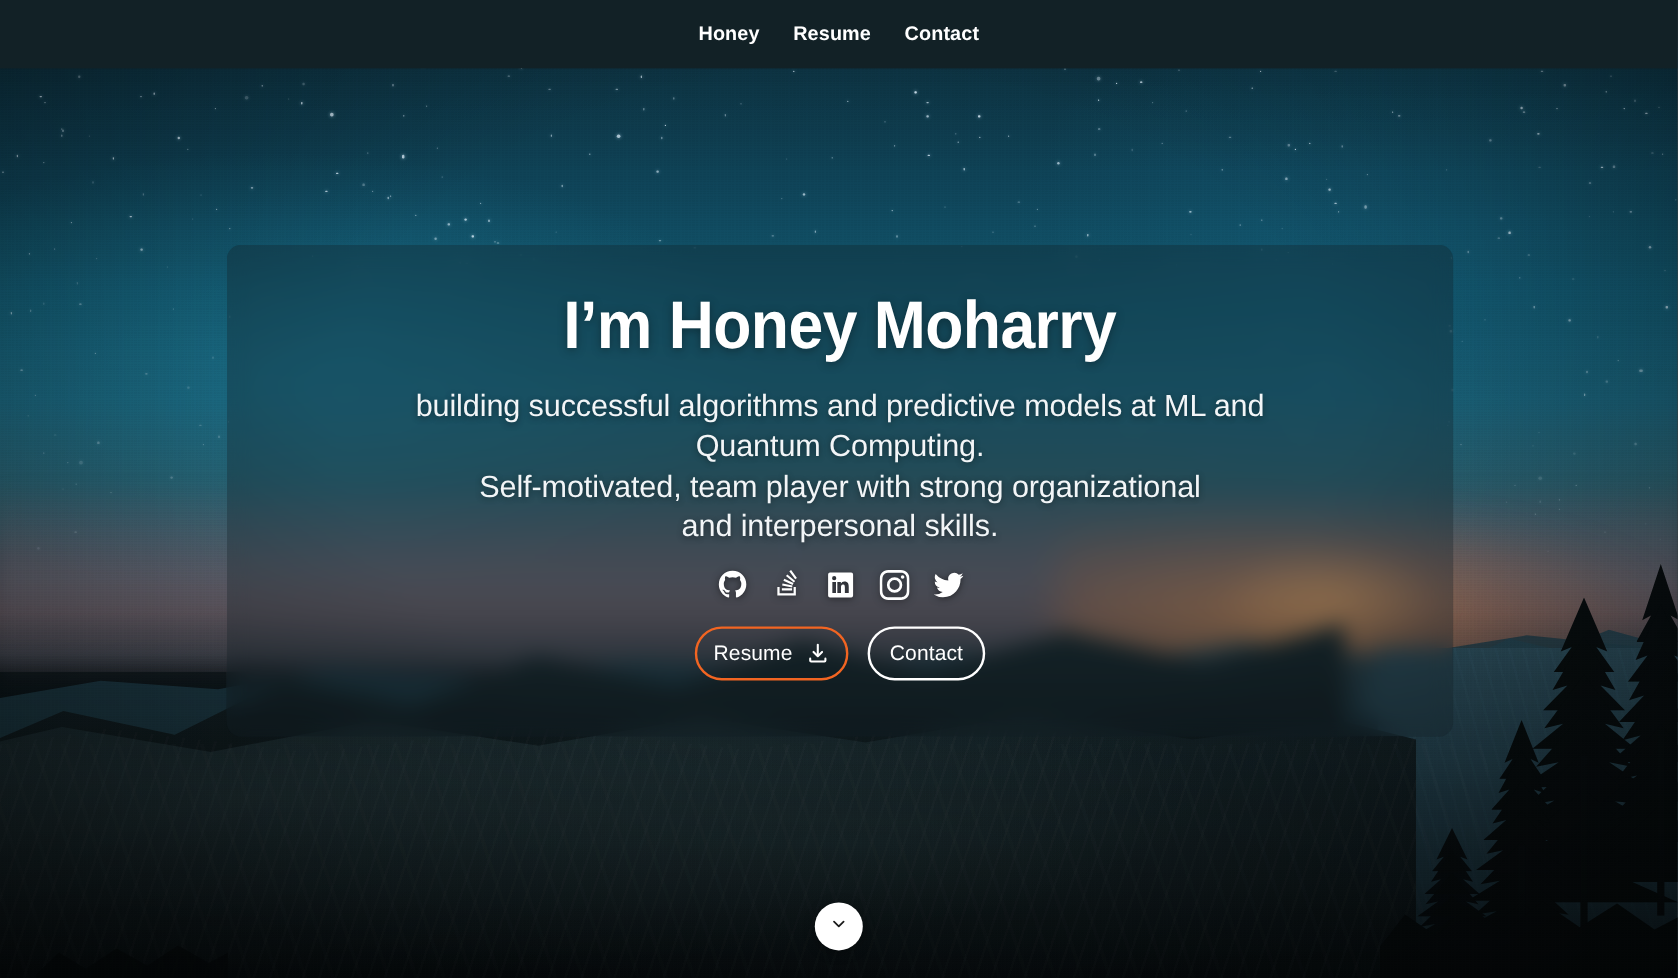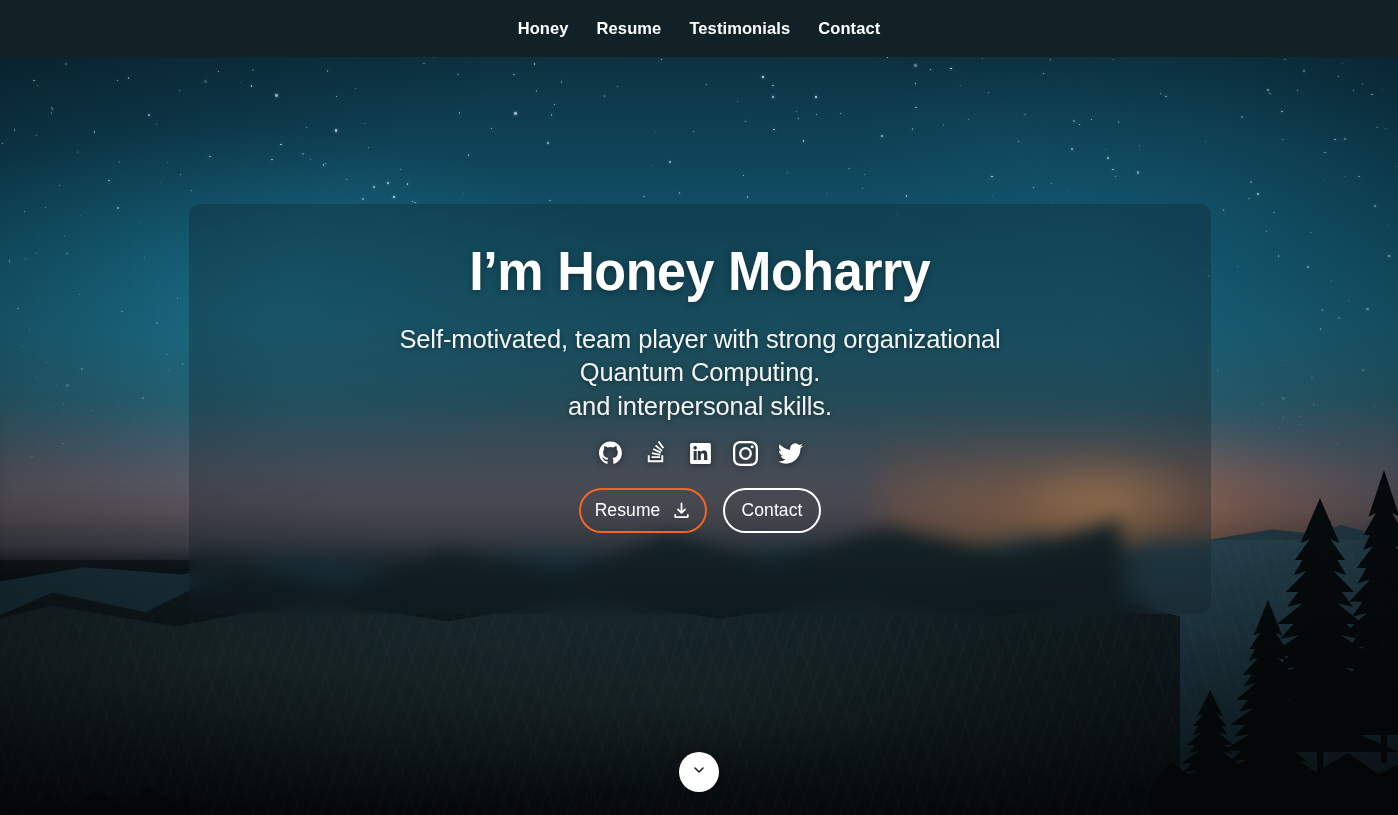--- a/index.html
+++ b/index.html
@@ -794,31 +794,31 @@
         <div class="tree" style="left:1150px;top:735px;width:260px;height:90px;clip-path:polygon(0% 60%,8% 30%,18% 50%,28% 22%,40% 46%,52% 18%,64% 42%,76% 20%,88% 44%,100% 26%,100% 100%,0% 100%);"></div>
         <div class="tree" style="left:30px;top:770px;width:160px;height:60px;clip-path:polygon(0% 70%,12% 40%,26% 62%,42% 34%,58% 58%,74% 30%,90% 54%,100% 40%,100% 100%,0% 100%);opacity:.9;"></div>
       </div>
     <div class="vig"></div>
     <div class="grain"></div>
   </div>
 
   <nav class="navbar" id="navbar">
       <a class="nav-link" href="#">Honey</a>
       <a class="nav-link" href="#">Resume</a>
-      <a class="nav-link" href="#">Testimonials</a>
       <a class="nav-link" href="#">Contact</a>
     </nav>
 
   <section class="hero-card">
 
     <h1 class="hero-title">I’m Honey Moharry</h1>
 
     <p class="hero-desc" id="hero-desc">
+        <span class="blk">building successful algorithms and predictive models at ML and</span>
+        <span class="blk">Quantum Computing.</span>
         <span class="blk">Self-motivated, team player with strong organizational</span>
-        <span class="blk">Quantum Computing.</span>
         <span class="blk">and interpersonal skills.</span>
       </p>
 
     <div class="socials" id="socials">
         <a class="social" href="#" title="GitHub">
           <svg viewBox="0 0 24 24">
             <path d="M12 .5C5.73.5.98 5.24.98 11.5c0 4.86 3.15 8.98 7.52 10.43.55.1.75-.24.75-.53 0-.26-.01-1.13-.02-2.05-3.06.67-3.71-1.3-3.71-1.3-.5-1.27-1.22-1.61-1.22-1.61-1-.68.08-.67.08-.67 1.1.08 1.68 1.13 1.68 1.13.98 1.68 2.58 1.19 3.21.91.1-.71.38-1.19.7-1.47-2.44-.28-5.01-1.22-5.01-5.44 0-1.2.43-2.18 1.13-2.95-.11-.28-.49-1.4.11-2.92 0 0 .92-.29 3.02 1.13a10.5 10.5 0 0 1 5.5 0c2.1-1.42 3.02-1.13 3.02-1.13.6 1.52.22 2.64.11 2.92.7.77 1.13 1.75 1.13 2.95 0 4.23-2.58 5.16-5.03 5.43.39.34.74 1.01.74 2.04 0 1.48-.01 2.67-.01 3.03 0 .29.2.64.76.53 4.36-1.46 7.51-5.57 7.51-10.43C23.02 5.24 18.27.5 12 .5z"></path>
           </svg>
         </a>
         <a class="social" href="#" title="Stack Overflow">

